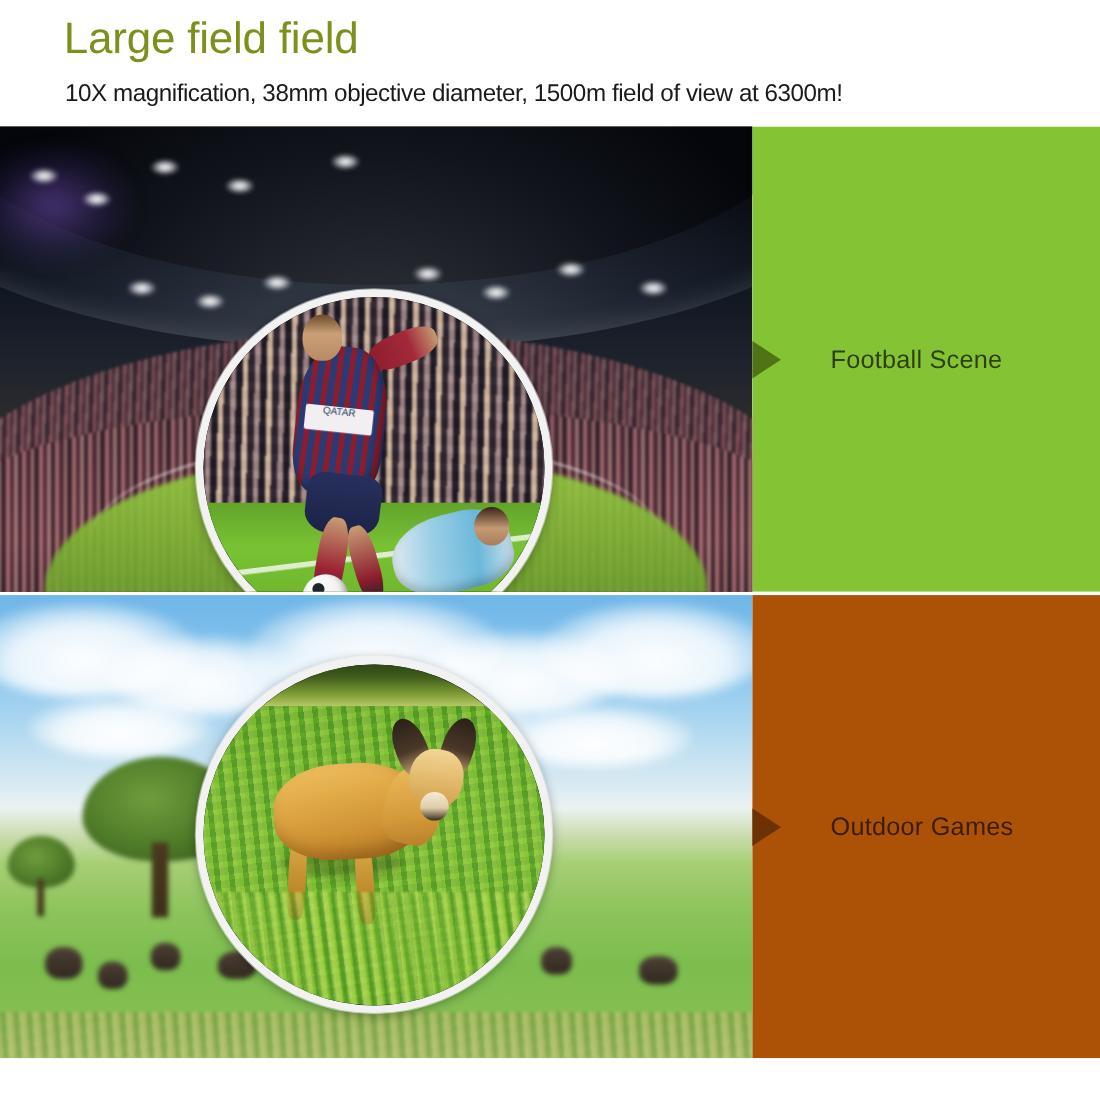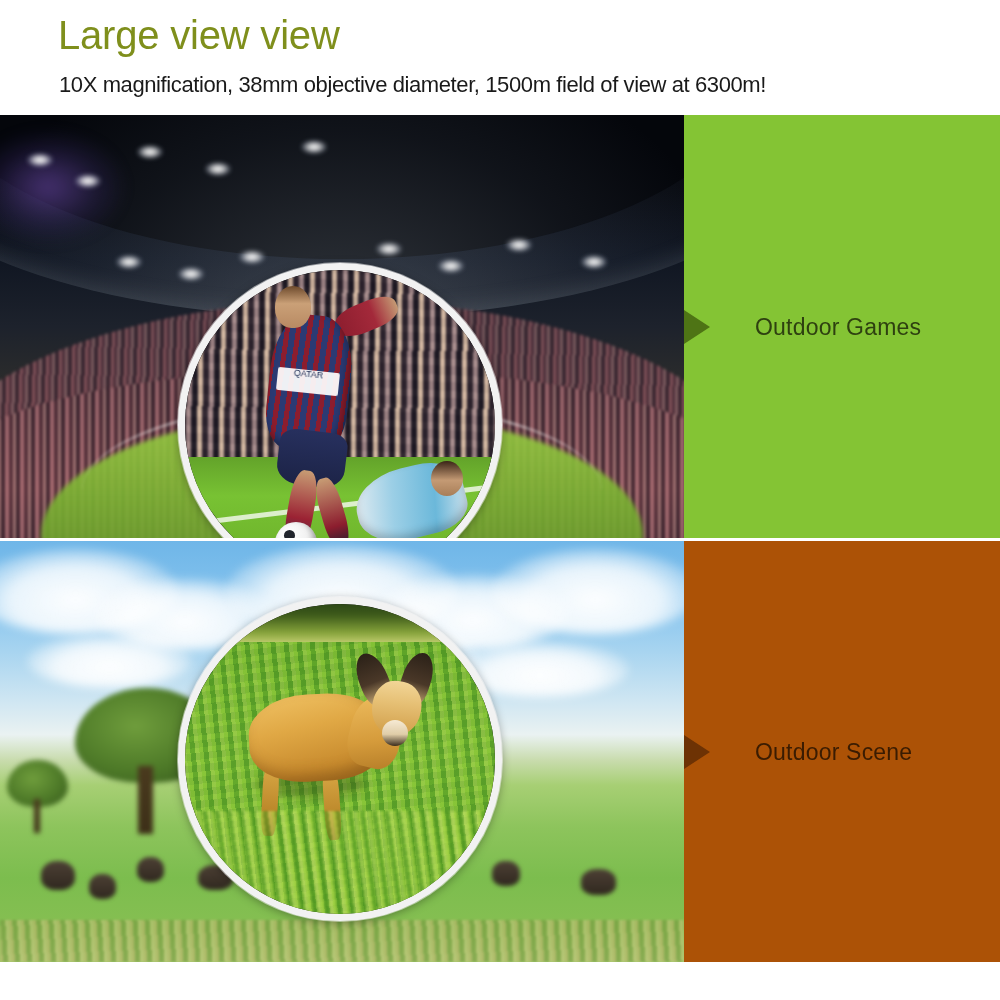--- a/index.html
+++ b/index.html
@@ -533,21 +533,21 @@
         rgba(205,230,110,0.5) 8px 12px);
     filter: blur(0.9px);
   }
 </style>
 </head>
 <body>
 
 <div class="page">
 
   <div class="header">
-    <div class="headline">Large view view</div>
+    <div class="headline">Large field field</div>
     <div class="subline">10X magnification, 38mm objective diameter, 1500m field of view at 6300m!</div>
   </div>
 
   <div class="panel panel-top">
 
     <div class="photo">
       <div class="stadium">
         <div class="roof-dark"></div>
         <div class="roof"></div>
         <div class="glow-purple"></div>
@@ -584,21 +584,21 @@
           <div class="player-leg2"></div>
           <div class="defender"></div>
           <div class="defender-head"></div>
           <div class="ball"></div>
         </div>
       </div>
     </div>
 
     <div class="label-panel green-panel">
       <div class="arrow"></div>
-      <div class="label-text">Outdoor Games</div>
+      <div class="label-text">Football Scene</div>
     </div>
   </div>
 
   <div class="panel panel-bottom">
 
     <div class="photo">
       <div class="savanna">
         <div id="clouds">
             <div class="cloud" style="left: -4%; top: 2%; width: 30%; height: 20%;"></div>
             <div class="cloud" style="left: 14%; top: 9%; width: 26%; height: 17%;"></div>
@@ -654,17 +654,17 @@
           <div class="deer-ear deer-ear-r"></div>
           <div class="deer-head"></div>
           <div class="deer-muzzle"></div>
           <div class="grass-over"></div>
         </div>
       </div>
     </div>
 
     <div class="label-panel brown-panel">
       <div class="arrow"></div>
-      <div class="label-text">Outdoor Scene</div>
+      <div class="label-text">Outdoor Games</div>
     </div>
   </div>
 
 </div>
 
 </body></html>

